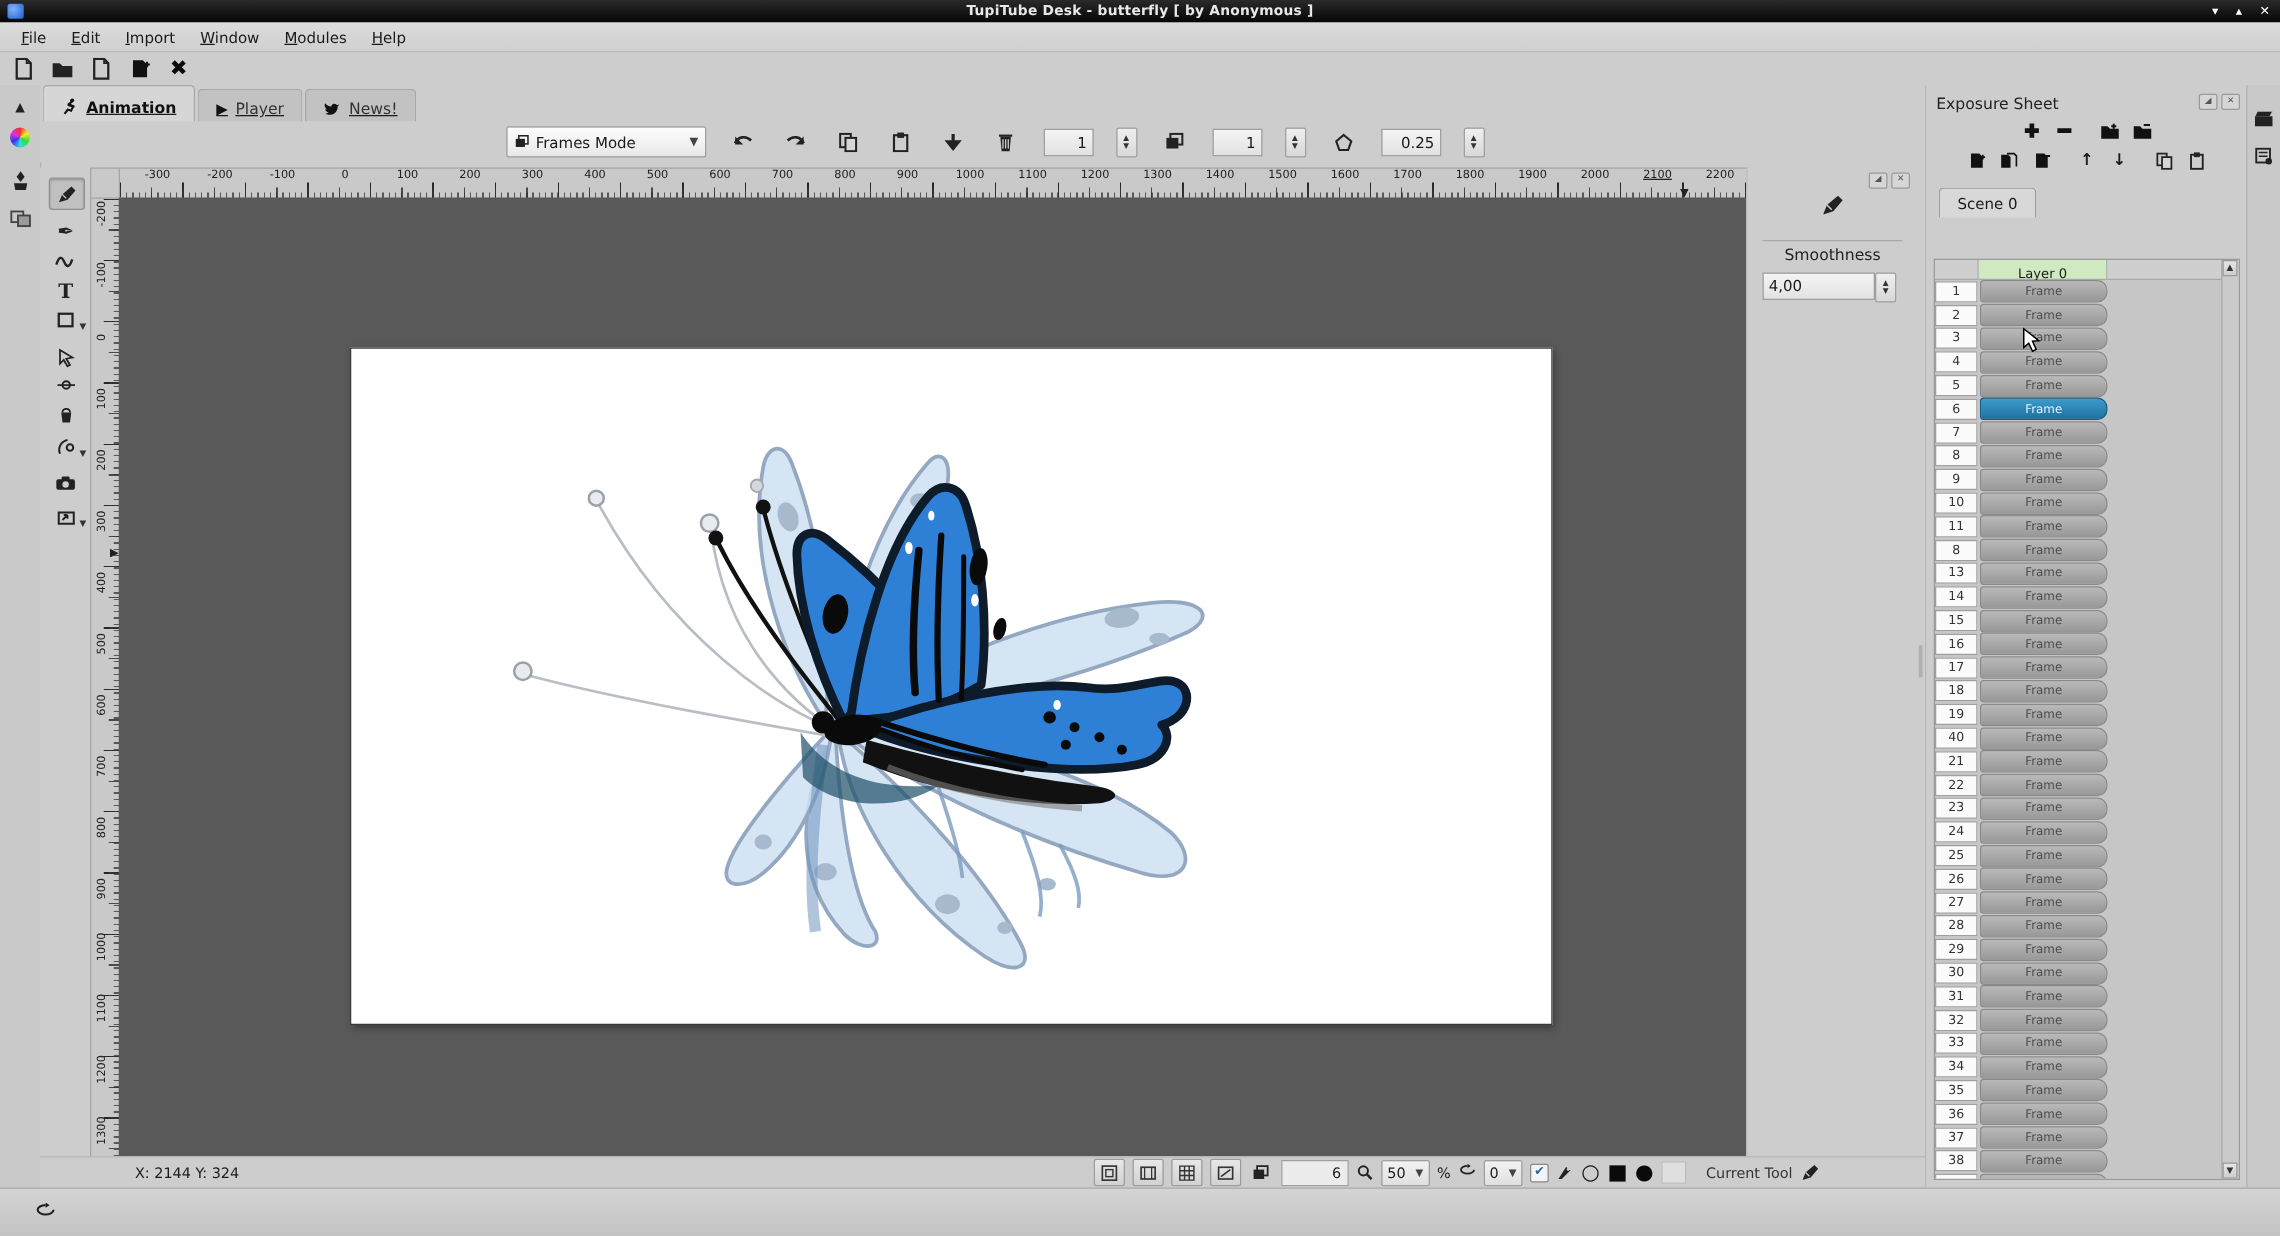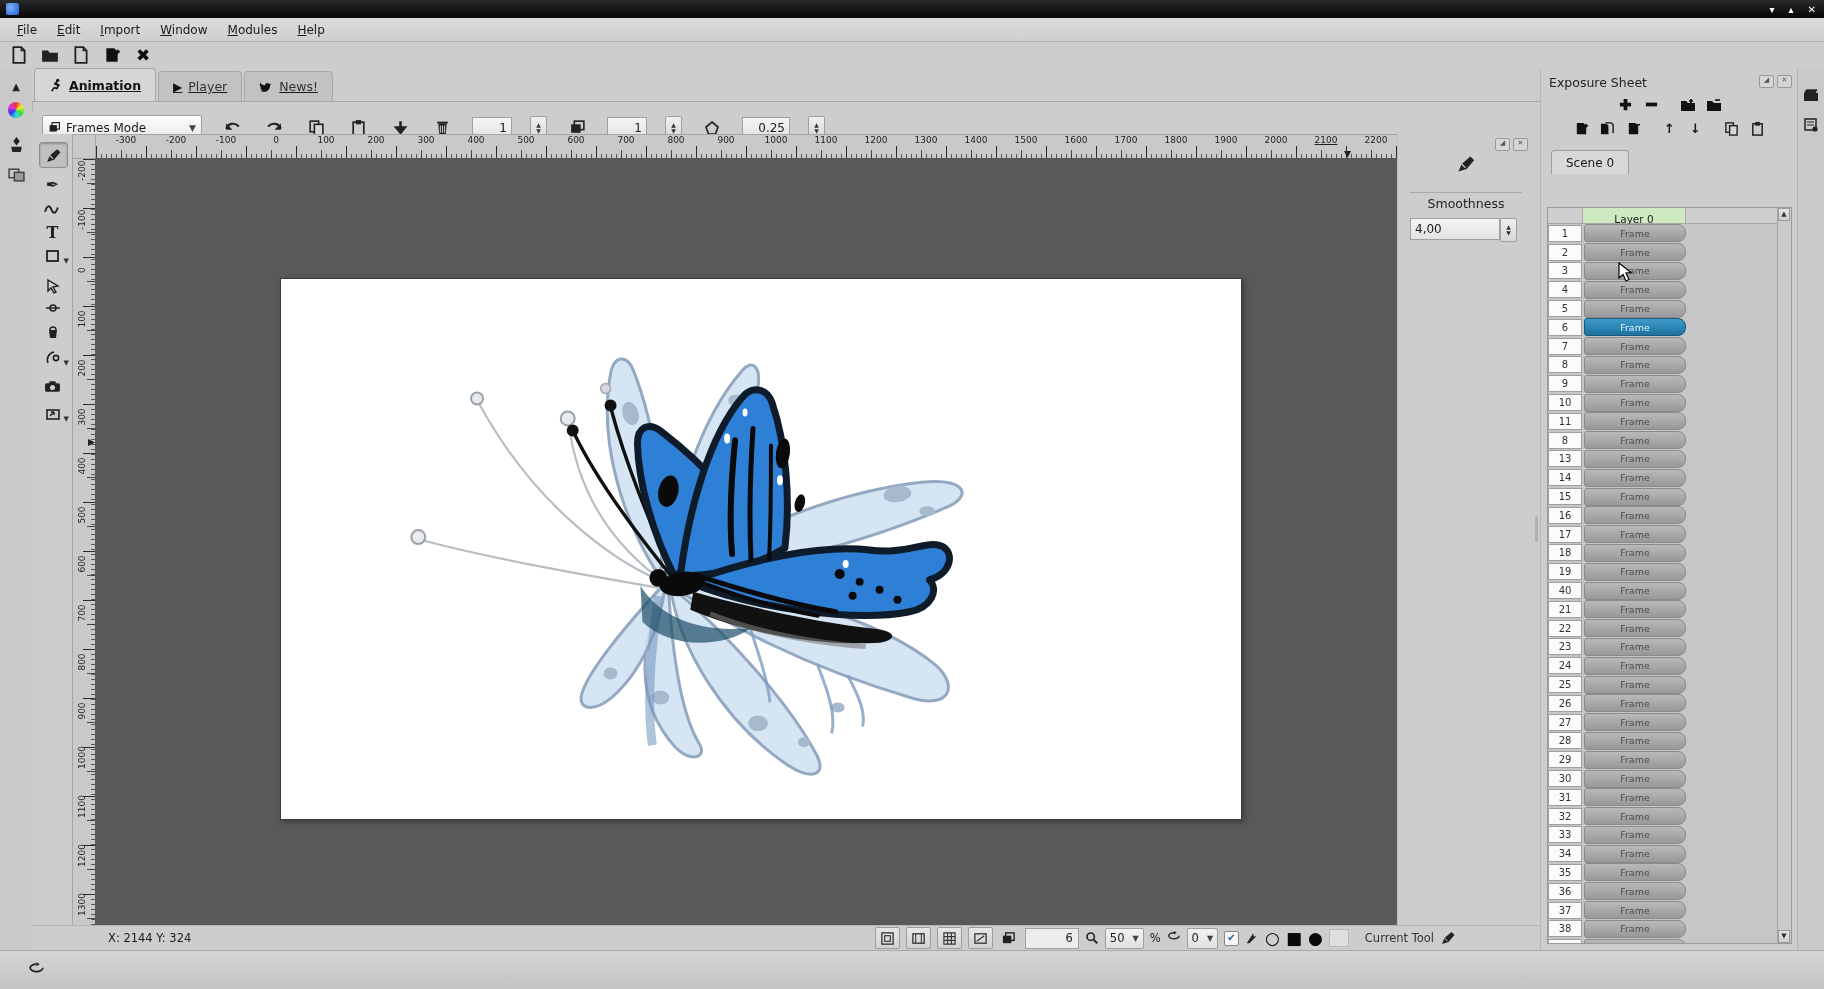--- a/index.html
+++ b/index.html
@@ -36,22 +36,22 @@
      background:conic-gradient(#e33,#ee3,#3d3,#3dd,#33e,#d3d,#e33);}
 
   
   .tabbar{left:32px;top:68px;width:1508px;height:33px;background:#cdcdcd;border-bottom:1px solid #a8a8a8;
       display:flex;align-items:flex-end;padding-left:2px;text-decoration:underline;}
   .tab{height:29px;display:flex;align-items:center;gap:6px;padding:0 14px;font-size:12.5px;
       border:1px solid #a8a8a8;border-bottom:none;border-radius:4px 4px 0 0;background:#c2c2c2;margin-right:2px;color:#333;}
   .tab.active{background:#d6d6d6;height:32px;font-weight:bold;color:#111;}
 
   
-  .framesbar{left:32px;top:111px;width:1508px;height:33px;background:#cdcdcd;display:flex;align-items:center;
-      padding-left:10px;gap:18px;}
+  .framesbar{left:32px;top:97px;width:1508px;height:33px;background:#cdcdcd;display:flex;align-items:center;
+      padding-left:10px;gap:18px;justify-content:center;}
   .dropdown{width:148px;height:23px;background:linear-gradient(#fdfdfd,#e8e8e8);border:1px solid #9f9f9f;
       border-radius:2px;display:flex;align-items:center;padding:0 5px;gap:5px;font-size:12px;}
   .dropdown .caret{margin-left:auto;font-size:9px;color:#444;}
   .tbtn{width:24px;height:24px;}
   .spinbox{height:20px;background:#e9e9e9;border:1px solid #a0a0a0;display:flex;align-items:center;
       padding:0 4px;font-size:12px;min-width:30px;justify-content:flex-end;background:linear-gradient(#f4f4f4,#e2e2e2);}
   .stepper{display:flex;flex-direction:column;justify-content:center;height:22px;width:15px;
       border:1px solid #a0a0a0;background:linear-gradient(#efefef,#d8d8d8);font-size:6px;line-height:6px;
       align-items:center;color:#333;border-radius:2px;}
 
@@ -312,20 +312,21 @@
     </symbol>
   <symbol id="i-cursor" viewBox="0 0 17 22">
       <path d="M1,1 L1,16 5,12.5 8,19 11,17.5 8,11 13,10.5 Z" fill="#fff" stroke="#000" stroke-width="1.2"></path>
     </symbol>
 </svg>
 
 <div id="app">
 
   <div class="abs titlebar">
     <div class="abs title-logo"></div>
+    <div class="abs title-text">TupiTube Desk - butterfly [ by Anonymous ]</div>
     <div class="abs win-controls">
       <span>▾</span>
       <span>▴</span>
       <span>✕</span>
     </div>
   </div>
 
   <div class="abs menubar">
     <span class="menu-item">File</span>
     <span class="menu-item">Edit</span>

